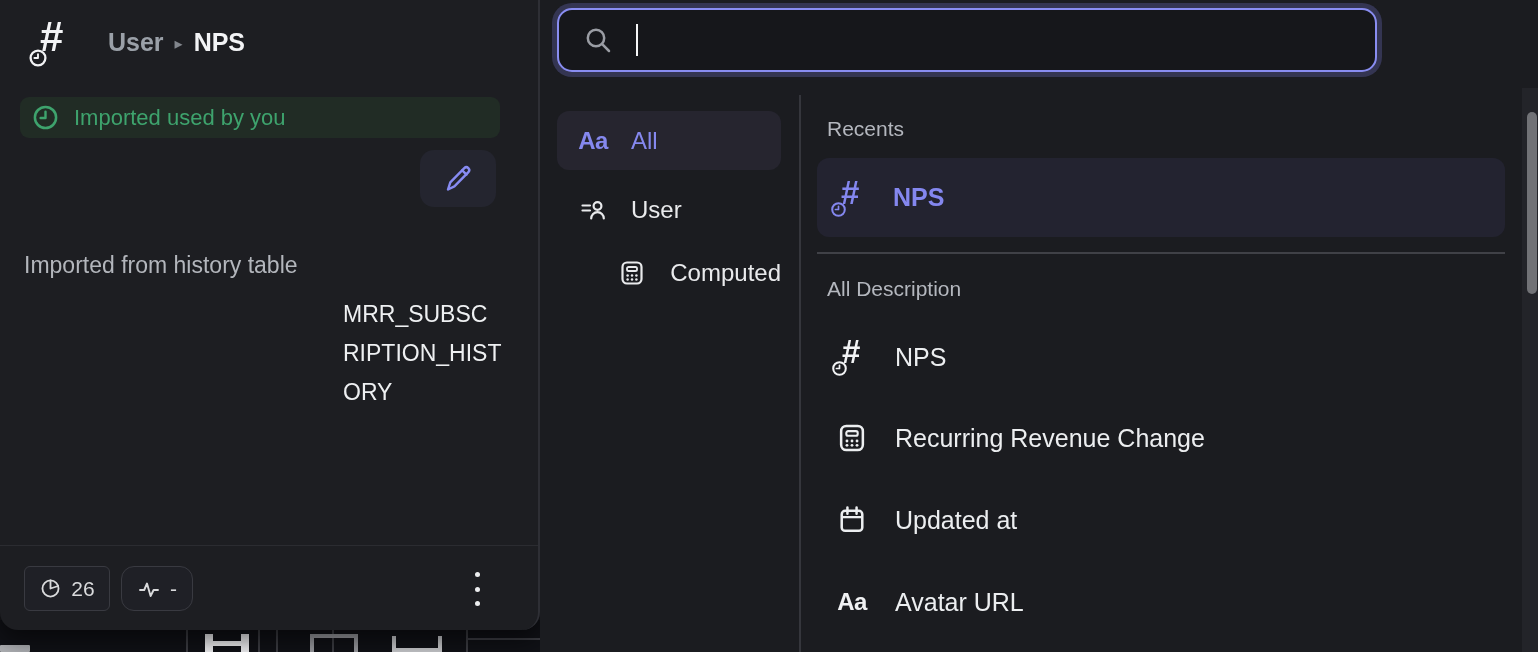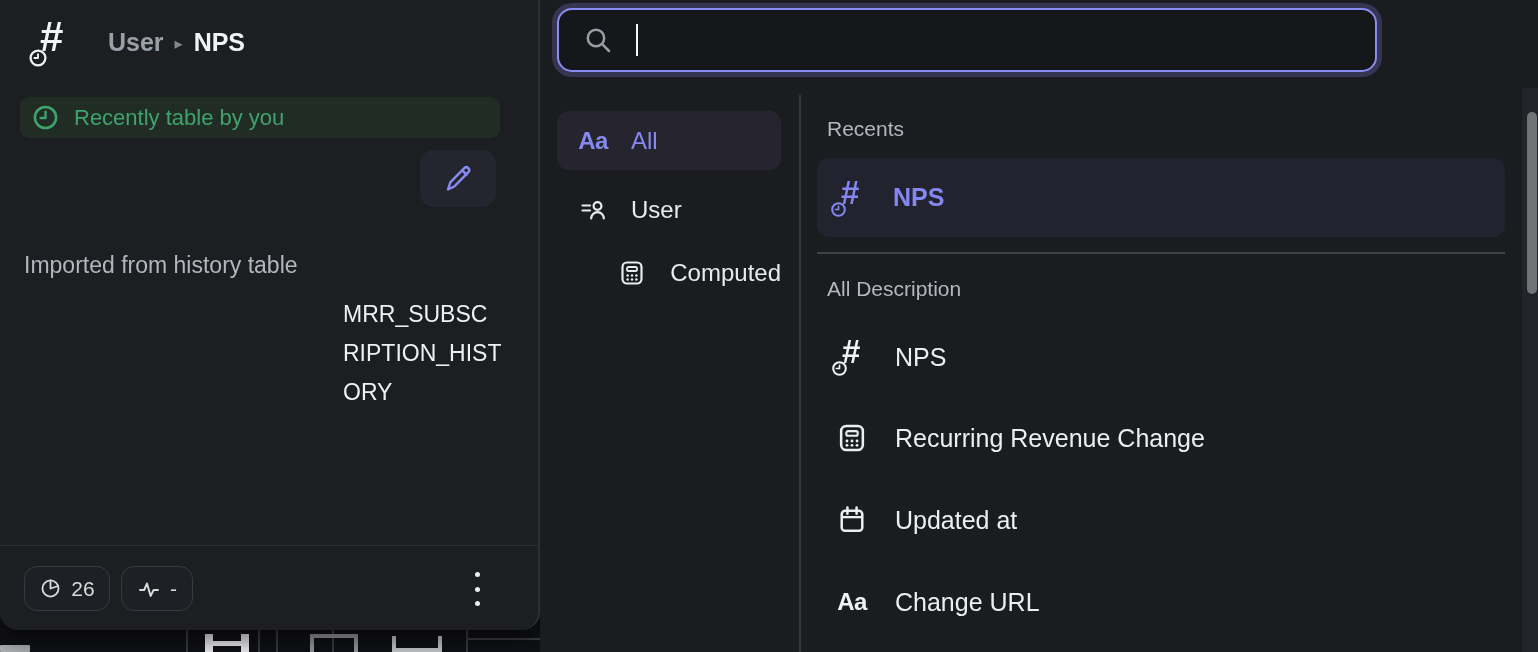--- a/index.html
+++ b/index.html
@@ -49,21 +49,21 @@
                 background:#24252f; display:flex; align-items:center; justify-content:center; }
 
   .import-label { position:absolute; left:24px; top:252px; font-size:23px; color:#b3b6bc; }
   .import-value { position:absolute; left:343px; top:247px; width:160px; font-size:23px; color:#eef0f2;
                   line-height:39px; word-break:break-all;margin-top:48px; }
 
   .footer-divider { position:absolute; left:0; top:545px; width:538px; height:1px; background:#2b2c31; }
   .pill { position:absolute; top:566px; height:45px; border:1.5px solid #393a41; border-radius:13px;
           background:#1f2026; color:#d9dadc; display:flex; align-items:center; justify-content:center;
           gap:9px; font-size:21px; }
-  .pill.count { left:24px; width:86px; }
+  .pill.count { left:24px; width:86px;border-radius:6px; }
   .pill.spark { left:121px; width:72px; }
   .kebab { position:absolute; left:468px; top:572px; width:18px; height:34px;
            display:flex; flex-direction:column; align-items:center; justify-content:space-between; }
   .kebab i { width:5px; height:5px; border-radius:50%; background:#ecedef; }
 
   
   .modal { position:absolute; left:540px; top:0; width:998px; height:652px; background:#1b1c20; }
 
   .search-wrap { position:absolute; left:17px; top:8px; width:820px; height:64px; border-radius:15px;
                  border:2px solid #898df1; box-shadow:0 0 0 5px rgba(118,120,213,.28);
@@ -141,21 +141,21 @@
       <span class="parent">User</span>
       <span class="sep">▸</span>
       <span class="current">NPS</span>
     </div>
 
     <div class="badge">
       <svg width="27" height="27" viewBox="0 0 27 27">
         <circle cx="13.5" cy="13.5" r="10.6" fill="none" stroke="#3ea36d" stroke-width="2.5"></circle>
         <path d="M13.5 7.6 V14 H8.6" fill="none" stroke="#3ea36d" stroke-width="2.4" stroke-linecap="round" stroke-linejoin="round"></path>
       </svg>
-      <span class="label">Recently table by you</span>
+      <span class="label">Imported used by you</span>
     </div>
 
 
     <div class="pencil-btn">
       <svg width="34" height="34" viewBox="0 0 34 34">
         <path d="M7 27.5 L9.3 20.3 L23.3 6.1 a2.9 2.9 0 0 1 4.1 4.1 L13.4 24.4 L7 27.5 Z" fill="none" stroke="#878bf2" stroke-width="2.4" stroke-linejoin="round"></path>
         <path d="M21.2 8.3 l4.3 4.3" fill="none" stroke="#878bf2" stroke-width="2.4" stroke-linecap="round"></path>
       </svg>
     </div>
 
@@ -285,19 +285,19 @@
           <path d="M5 11.5 H23" stroke="#eceef0" stroke-width="2"></path>
         </svg>
       </span>
       <span>Updated at</span>
     </div>
 
     <div class="prow r3">
       <span class="islot">
         <span class="aa-ic" style="color:#f0f1f3">Aa</span>
       </span>
-      <span>Change URL</span>
+      <span>Avatar URL</span>
     </div>
 
     <div class="scroll-track"></div>
     <div class="scroll-thumb"></div>
   </div>
 </div>
 
 </body></html>

